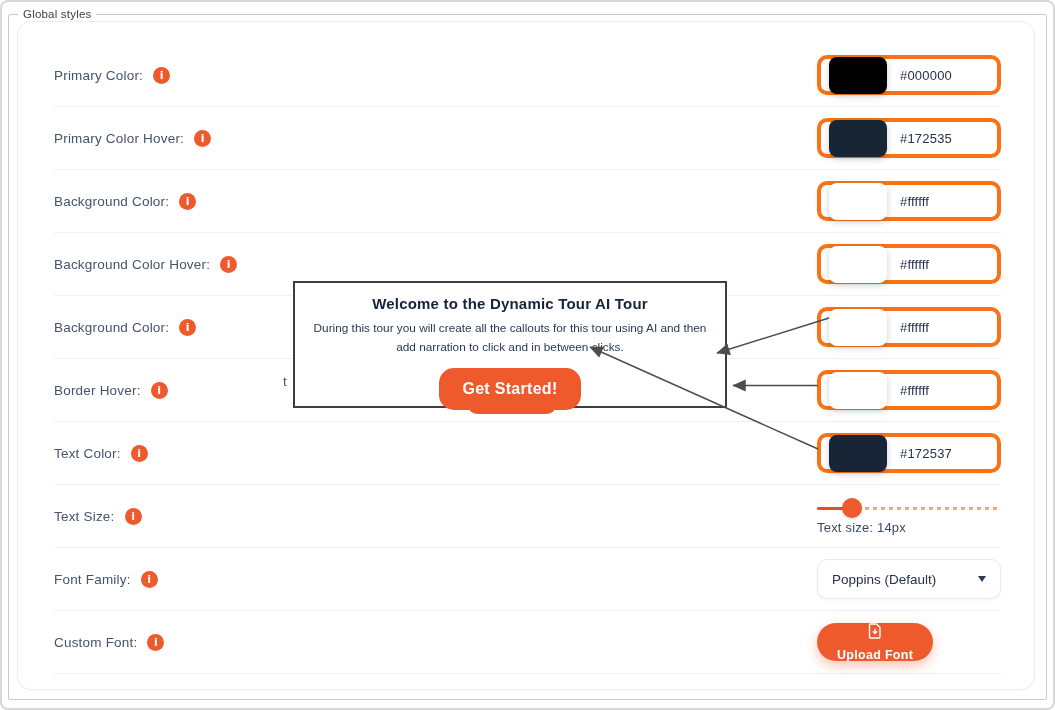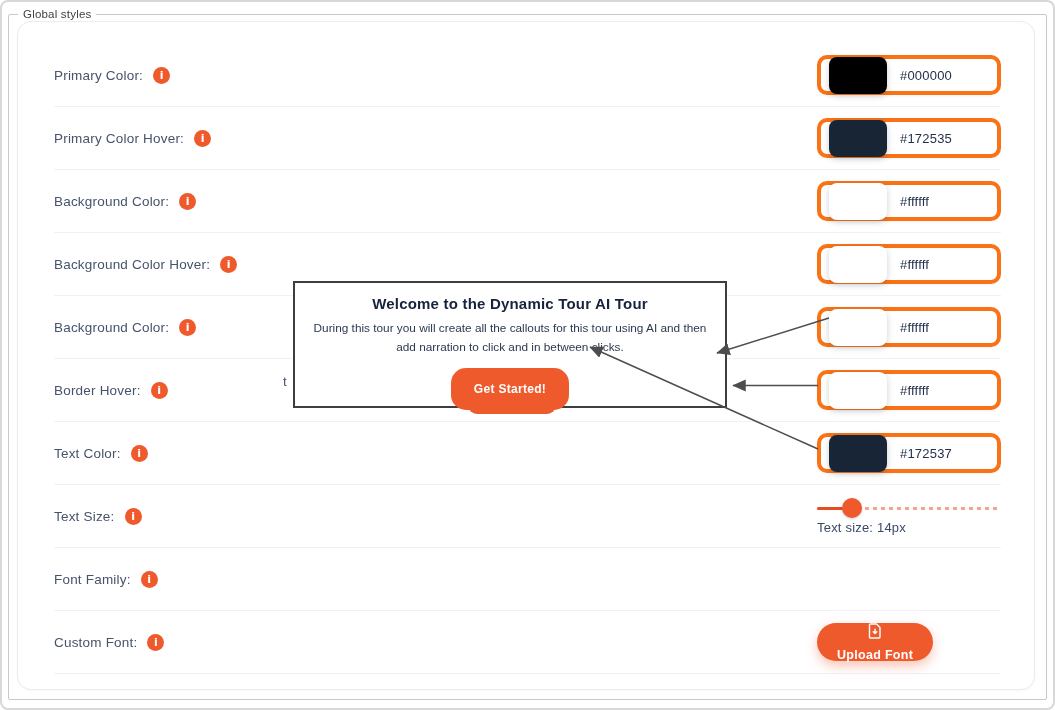--- a/index.html
+++ b/index.html
@@ -51,21 +51,21 @@
     align-items:center;gap:9px;cursor:pointer;box-shadow:0 5px 12px rgba(239,90,45,.35);
     font-family:"Liberation Sans", sans-serif;flex-direction:column;}
   .upload-ico svg{display:block;}
   
   .tour-modal{position:absolute;left:293px;top:281px;width:434px;height:127px;box-sizing:border-box;
     background:#fff;border:2px solid #3e3e3e;border-radius:0;text-align:center;z-index:10;
     padding-top:12px;}
   .tour-title{font-size:15px;font-weight:bold;color:#16233c;letter-spacing:.2px;}
   .tour-body{margin:7px auto 0;width:398px;font-size:11.8px;line-height:1.6;color:#2b3950;}
   .tour-btn{margin-top:11px;height:42px;padding:0 23px;border-radius:15px;background:#ef5a2d;
-    border:none;color:#fff;font-weight:bold;font-size:12px;letter-spacing:.3px;cursor:pointer;
+    border:none;color:#fff;font-weight:bold;font-size:16px;letter-spacing:.3px;cursor:pointer;
     font-family:"Liberation Sans", sans-serif;}
   .hidden-btn-sliver{position:absolute;left:468px;top:396px;width:88px;height:18px;background:#ef5a2d;
     border-radius:0 0 9px 9px;z-index:4;}
   .occluded-frag{position:absolute;left:283px;top:374px;font-size:13.5px;color:#46536b;z-index:3;}
   .arrows{position:absolute;inset:0;z-index:20;pointer-events:none;}
 </style>
 </head>
 <body>
 
 <div class="fieldset-frame">
@@ -170,20 +170,26 @@
             <div class="thumb" style="left: calc(19% - 10px);"></div>
           </div>
           <div class="slider-caption">Text size: 14px</div>
         </div>
       </div>
     </div>
     <div class="row">
       <div class="label-wrap">
         <span class="row-label">Font Family:</span>
         <span class="info-icon">i</span>
+      </div>
+      <div class="control">
+        <div class="select">
+          <span>Poppins (Default)</span>
+          <span class="caret"></span>
+        </div>
       </div>
     </div>
     <div class="row">
       <div class="label-wrap">
         <span class="row-label">Custom Font:</span>
         <span class="info-icon">i</span>
       </div>
       <div class="control"><button class="upload-btn">
           <span class="upload-ico">
             <svg width="14" height="16" viewBox="0 0 14 16" fill="none">

